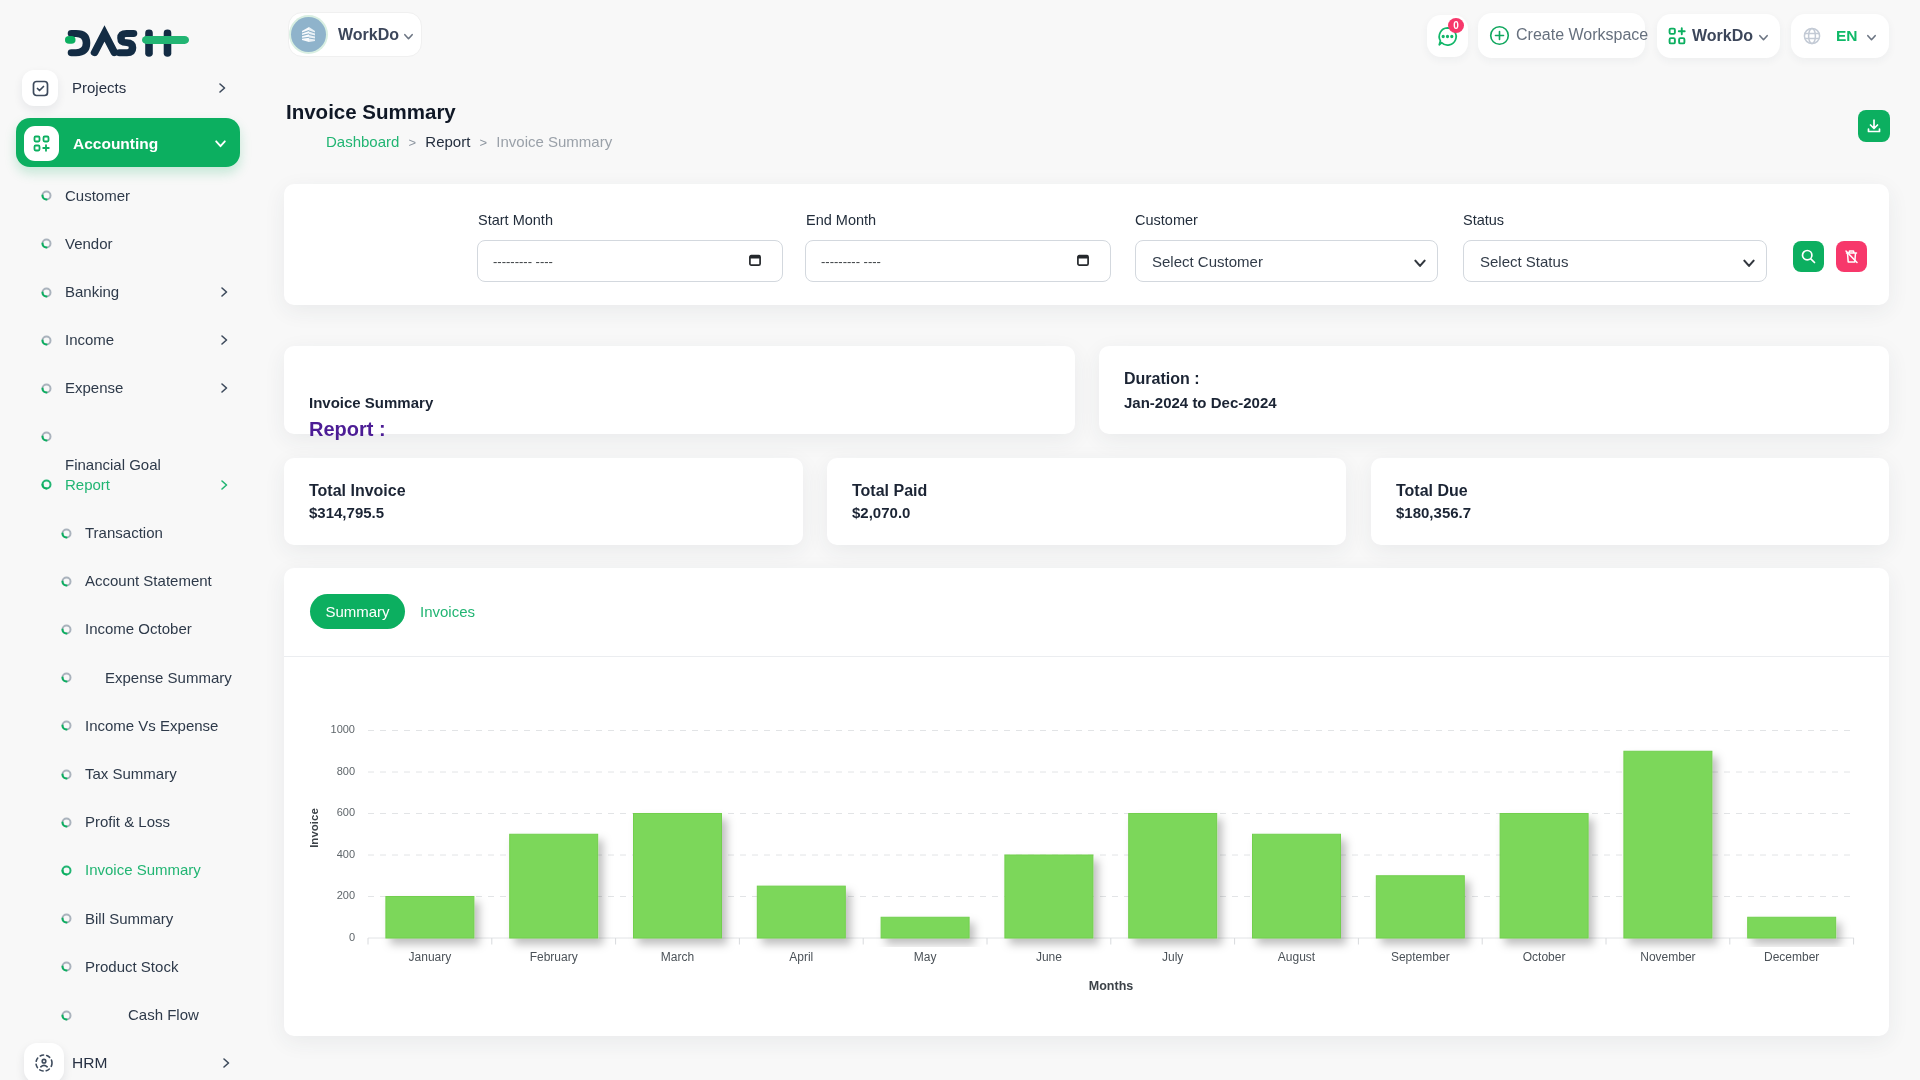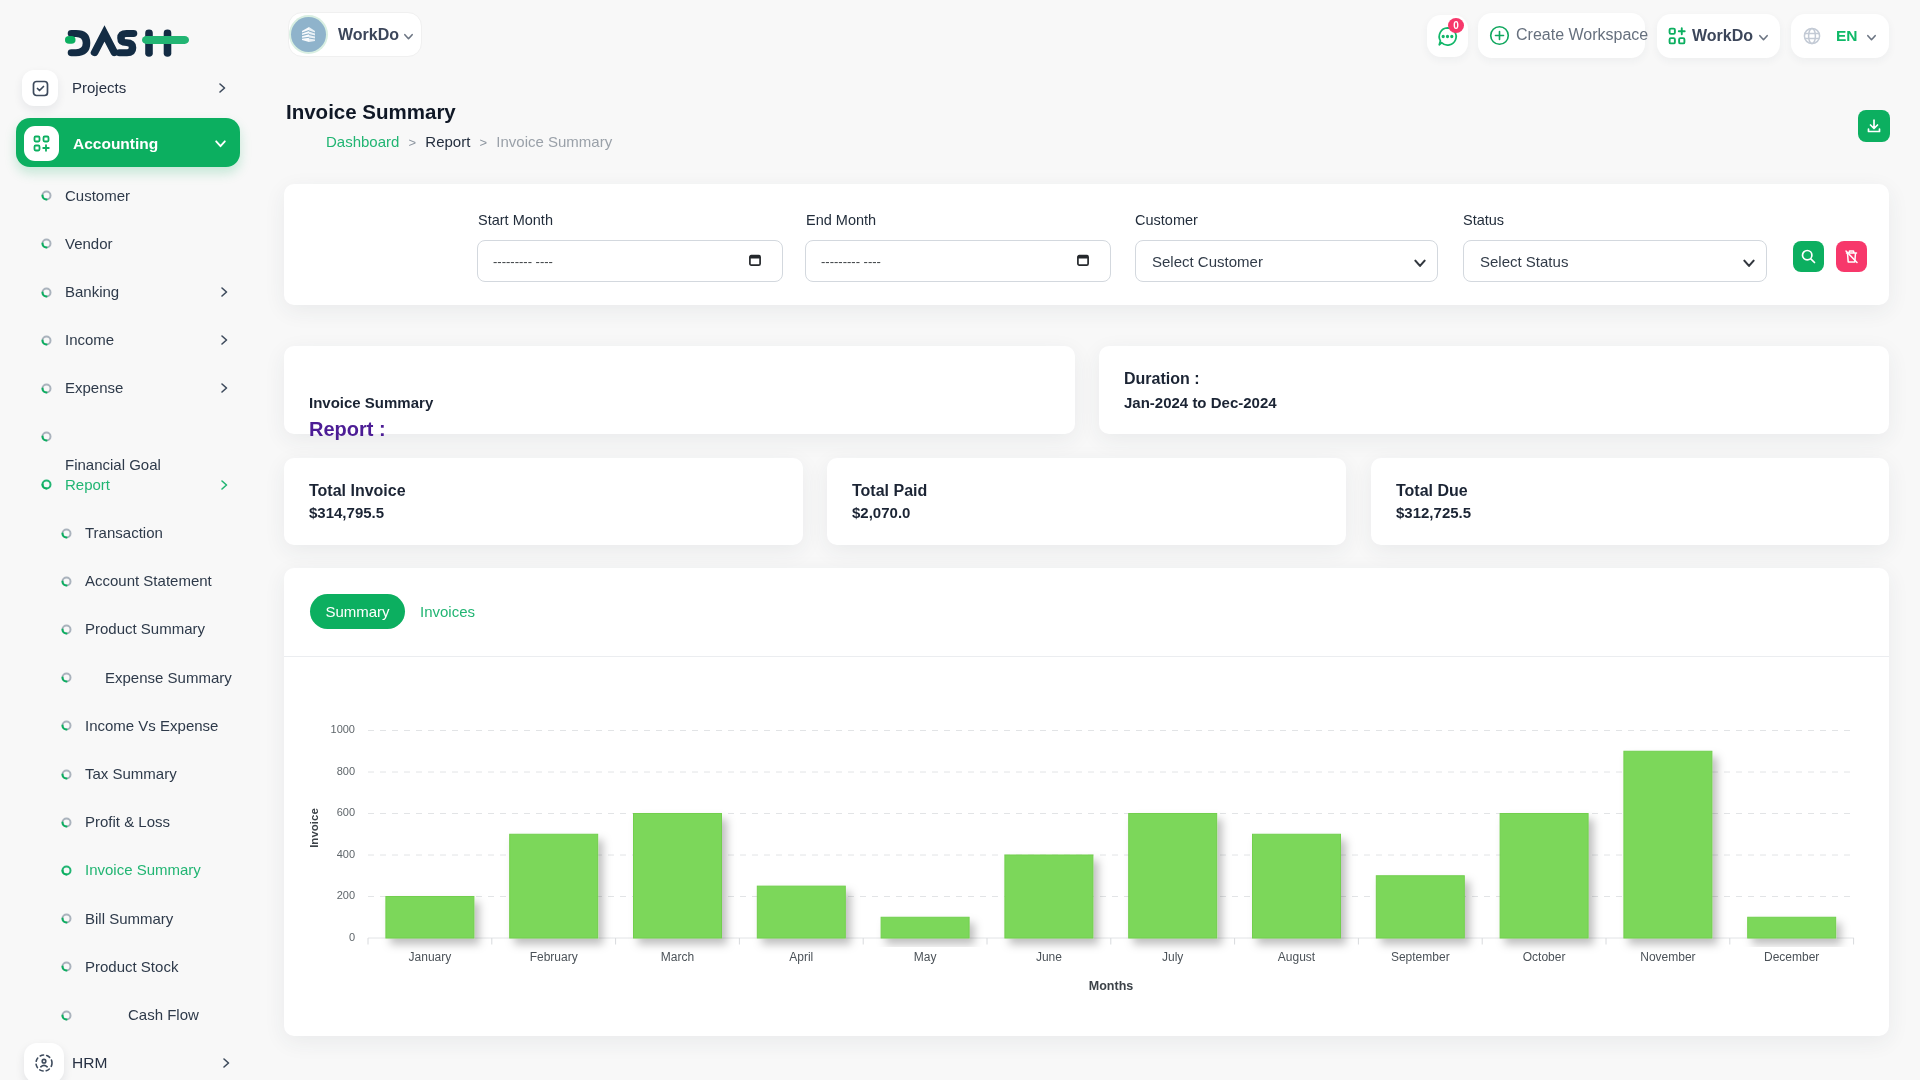--- a/index.html
+++ b/index.html
@@ -104,21 +104,21 @@
     <div class="abs" style="left:85px;top:524px;font-size:15px;font-weight:500;color:#2e3a4a;">Transaction</div>
     <svg class="abs" style="left:61px;top:575.7px;" width="11" height="11" viewBox="0 0 11 11" fill="none">
       <circle cx="5.5" cy="5.5" r="4" stroke="#aab3bd" stroke-width="2"></circle>
       <path d="M 1.5 5.5 A 4 4 0 0 0 5.5 9.5" stroke="#0caf60" stroke-width="2" stroke-linecap="round"></path>
     </svg>
     <div class="abs" style="left:85px;top:572.2px;font-size:15px;font-weight:500;color:#2e3a4a;">Account Statement</div>
     <svg class="abs" style="left:61px;top:623.9px;" width="11" height="11" viewBox="0 0 11 11" fill="none">
       <circle cx="5.5" cy="5.5" r="4" stroke="#aab3bd" stroke-width="2"></circle>
       <path d="M 1.5 5.5 A 4 4 0 0 0 5.5 9.5" stroke="#0caf60" stroke-width="2" stroke-linecap="round"></path>
     </svg>
-    <div class="abs" style="left:85px;top:620.4px;font-size:15px;font-weight:500;color:#2e3a4a;">Product Summary</div>
+    <div class="abs" style="left:85px;top:620.4px;font-size:15px;font-weight:500;color:#2e3a4a;">Income October</div>
     <svg class="abs" style="left:61px;top:672.1px;" width="11" height="11" viewBox="0 0 11 11" fill="none">
       <circle cx="5.5" cy="5.5" r="4" stroke="#aab3bd" stroke-width="2"></circle>
       <path d="M 1.5 5.5 A 4 4 0 0 0 5.5 9.5" stroke="#0caf60" stroke-width="2" stroke-linecap="round"></path>
     </svg>
     <div class="abs" style="left:85px;top:668.6px;font-size:15px;font-weight:500;color:#2e3a4a;margin-left:20px;">Expense Summary</div>
     <svg class="abs" style="left:61px;top:720.3px;" width="11" height="11" viewBox="0 0 11 11" fill="none">
       <circle cx="5.5" cy="5.5" r="4" stroke="#aab3bd" stroke-width="2"></circle>
       <path d="M 1.5 5.5 A 4 4 0 0 0 5.5 9.5" stroke="#0caf60" stroke-width="2" stroke-linecap="round"></path>
     </svg>
     <div class="abs" style="left:85px;top:716.8px;font-size:15px;font-weight:500;color:#2e3a4a;">Income Vs Expense</div>
@@ -287,21 +287,21 @@
 <div class="abs" style="left:1124px;top:394px;font-size:15px;font-weight:700;color:#1b2434;">Jan-2024 to Dec-2024</div>
 
 <div class="card" style="left:284px;top:458px;width:519px;height:87px;"></div>
 <div class="abs" style="left:309px;top:482px;font-size:16px;font-weight:700;color:#1b2434;">Total Invoice</div>
 <div class="abs" style="left:309px;top:504px;font-size:15px;font-weight:600;color:#1b2434;">$314,795.5</div>
 <div class="card" style="left:827px;top:458px;width:519px;height:87px;"></div>
 <div class="abs" style="left:852px;top:482px;font-size:16px;font-weight:700;color:#1b2434;">Total Paid</div>
 <div class="abs" style="left:852px;top:504px;font-size:15px;font-weight:600;color:#1b2434;">$2,070.0</div>
 <div class="card" style="left:1371px;top:458px;width:518px;height:87px;"></div>
 <div class="abs" style="left:1396px;top:482px;font-size:16px;font-weight:700;color:#1b2434;">Total Due</div>
-<div class="abs" style="left:1396px;top:504px;font-size:15px;font-weight:600;color:#1b2434;">$312,725.5</div>
+<div class="abs" style="left:1396px;top:504px;font-size:15px;font-weight:600;color:#1b2434;">$180,356.7</div>
 
 <div class="card" style="left:284px;top:568px;width:1605px;height:468px;"></div>
 <div class="abs" style="left:310px;top:594px;width:95px;height:35px;background:#0caf60;border-radius:18px;color:#fff;font-size:15px;text-align:center;line-height:35px;">Summary</div>
 <div class="abs" style="left:420px;top:603px;font-size:15px;color:#22b573;">Invoices</div>
 <div class="abs" style="left:284px;top:656px;width:1605px;height:1px;background:#ebedf0;"></div>
 
 <svg class="abs" id="chart" style="left:284px;top:568px;" width="1605" height="468" viewBox="0 0 1605 468">
   <defs>
     <filter id="bsh" x="-20%" y="-20%" width="160%" height="160%">
       <feDropShadow dx="5" dy="6" stdDeviation="4" flood-color="#000" flood-opacity="0.25"></feDropShadow>

